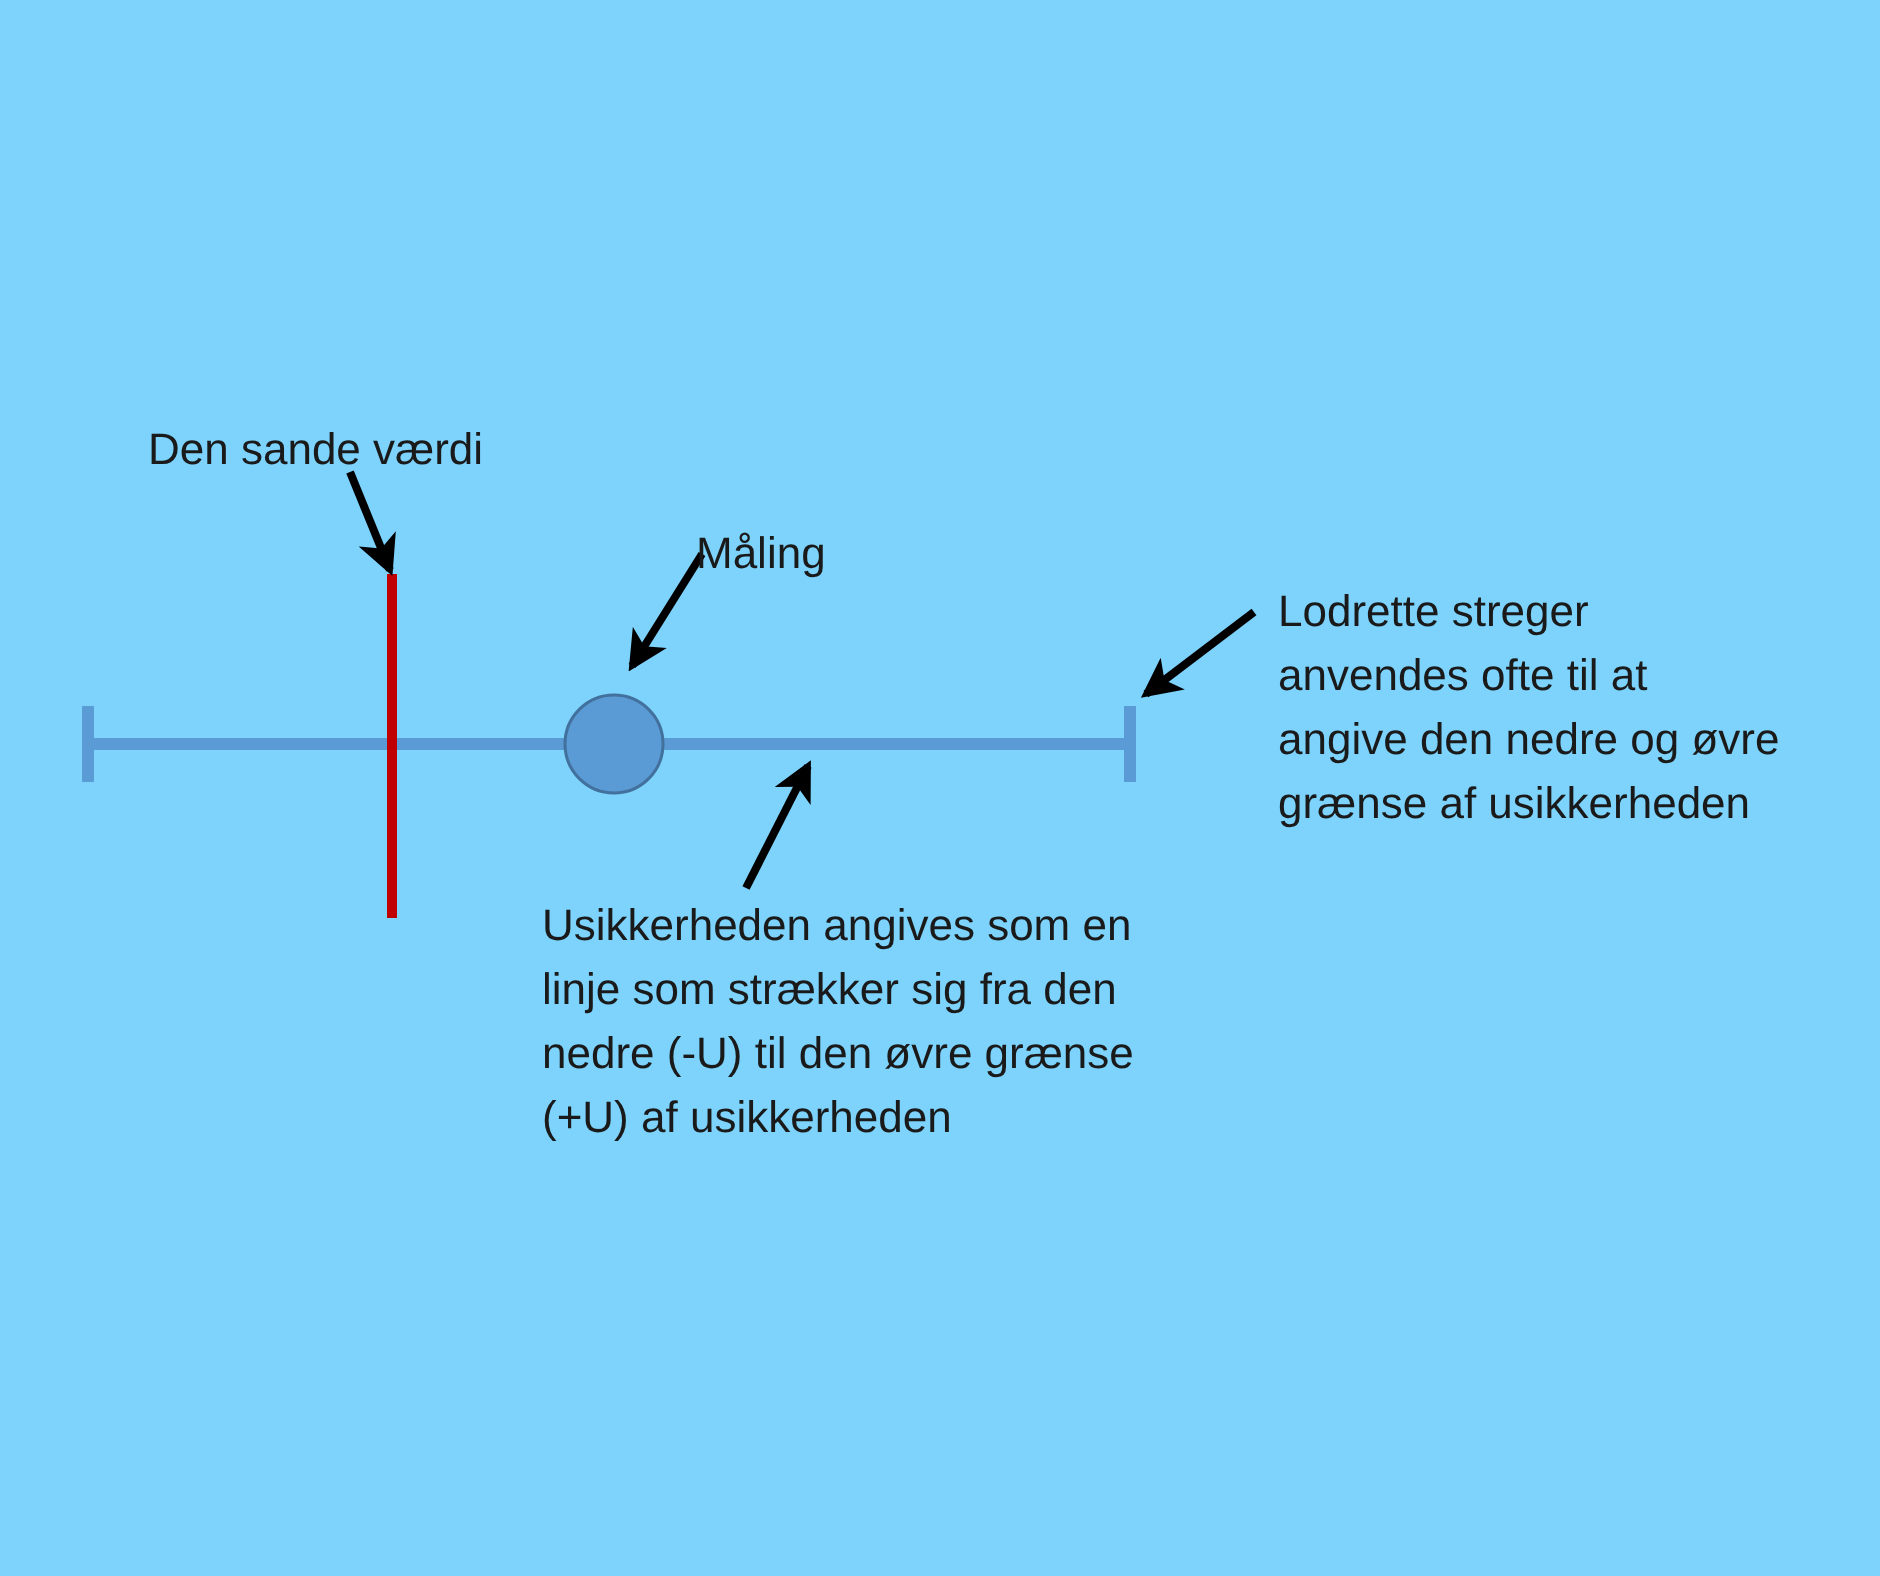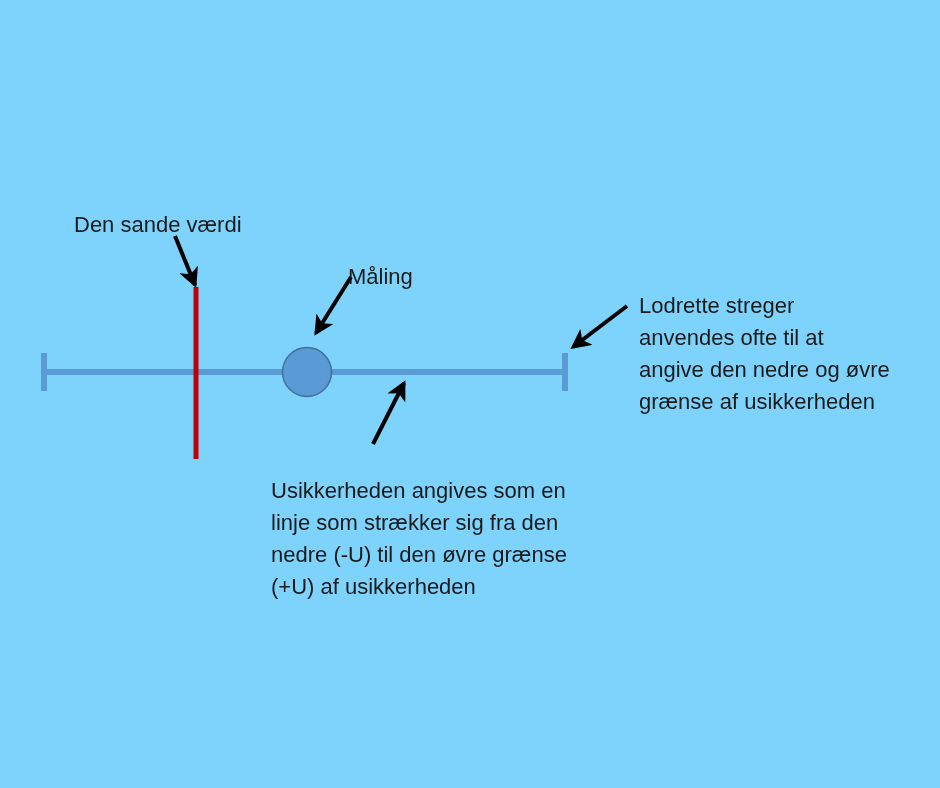--- a/index.html
+++ b/index.html
@@ -47,21 +47,20 @@
   #label-vertical-bars {
     left: 639px;
     top: 249px;
     white-space: pre-line;
     margin-top: 41px;
   }
   #label-uncertainty-line {
     left: 271px;
     top: 447px;
     white-space: pre-line;
-    margin-top: 28px;
   }
 </style>
 </head>
 <body>
 
 <div id="canvas">
 
   <svg id="diagram-svg" viewBox="0 0 940 788" xmlns="http://www.w3.org/2000/svg">
     <defs>
       <marker id="arrowhead" markerWidth="5" markerHeight="5" refX="4.2" refY="2.5" orient="auto" markerUnits="strokeWidth">

